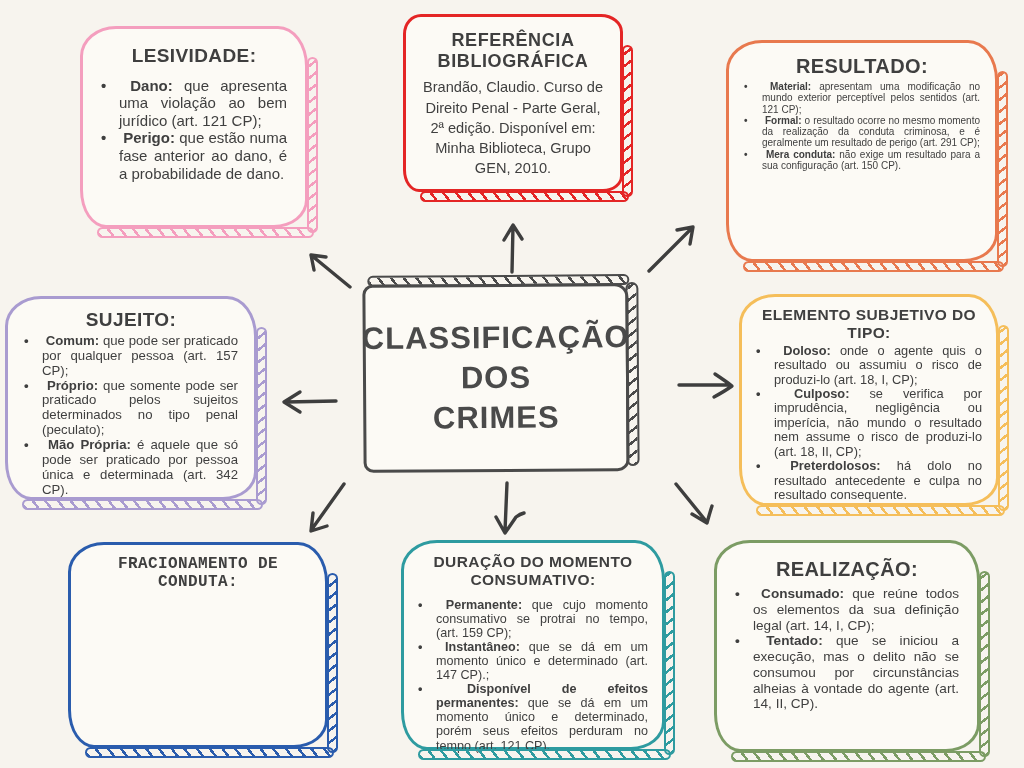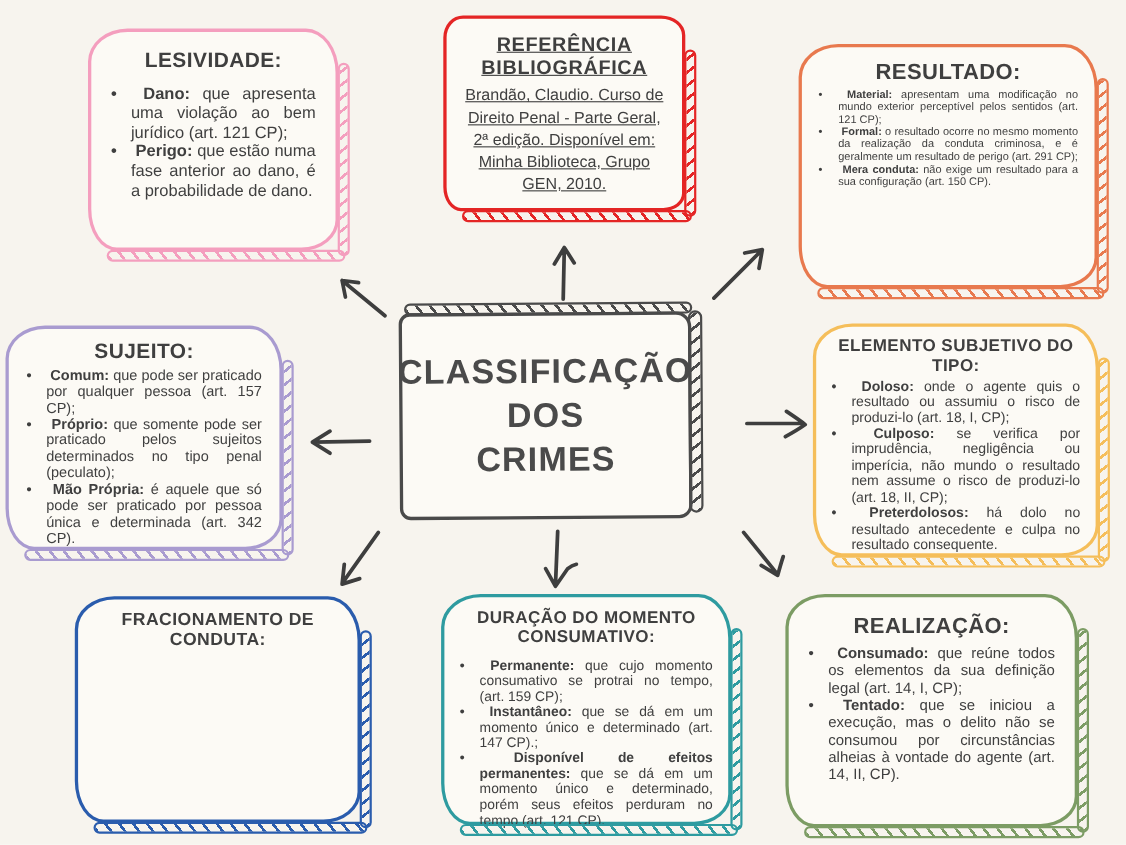--- a/index.html
+++ b/index.html
@@ -41,21 +41,21 @@
   .item { text-align:justify; padding-left:18px; text-indent:-18px; }
   .item::before { content:"\2022"; display:inline-block; width:18px; text-indent:0; font-weight:700; }
   .term { font-weight:700; }
 
   
   .c-les { left:80px;  top:26px;  width:228px; height:202px; padding:16px 18px 8px; }
   .c-les .body { font-size:15px; line-height:1.17; }
   .c-les .title { margin-bottom:10px; }
 
   .c-ref { left:403px; top:14px;  width:220px; height:178px; padding:13px 14px 8px;
-           border-radius: 18px 22px 20px 16px / 20px 18px 16px 22px; text-decoration: underline; }
+           border-radius: 18px 22px 20px 16px / 20px 18px 16px 22px; }
   .c-ref .title { font-size:18px; letter-spacing:.6px; }
   .c-ref .ref-text { text-align:center; font-size:14.6px; line-height:1.38; margin-top:6px; }
 
   .c-res { left:726px; top:40px;  width:272px; height:222px; padding:12px 15px 8px; }
   .c-res .title { font-size:20px; margin-bottom:3px; }
   .c-res .body { font-size:10px; line-height:1.13; }
 
   .c-suj { left:5px;   top:296px; width:252px; height:204px; padding:10px 16px 8px; }
   .c-suj .title { margin-bottom:3px; }
   .c-suj .body { font-size:13.2px; line-height:1.13; }
@@ -66,21 +66,21 @@
   .c-ctr .ctitle { text-align:center; font-weight:700; font-size:31px; line-height:1.28;
                    letter-spacing:1px; color:#4A4A4A; }
   .c-ctr .ctitle span { display:block; }
   .c-ctr .hatch.hr { top:-4px; bottom:2px; right:-13px; width:13px; }
 
   .c-ele { left:739px; top:294px; width:260px; height:212px; padding:9px 14px 6px; }
   .c-ele .title { font-size:15.5px; margin-bottom:2px; }
   .c-ele .body { font-size:12.8px; line-height:1.13; }
 
   .c-fra { left:68px;  top:542px; width:260px; height:206px; padding:10px 20px 6px; }
-  .c-fra .title { font-size:16px; }
+  .c-fra .title { font-size:16px;font-family:Liberation Mono, monospace; }
   .c-fra .body { font-size:14.2px; line-height:1.16; }
 
   .c-dur { left:401px; top:540px; width:264px; height:210px; padding:10px 14px 6px; }
   .c-dur .title { font-size:15.5px; margin-bottom:9px; }
   .c-dur .body { font-size:12.6px; line-height:1.12; }
 
   .c-rea { left:714px; top:540px; width:266px; height:212px; padding:15px 18px 6px; }
   .c-rea .title { font-size:20px; margin-bottom:5px; }
   .c-rea .body { font-size:13.6px; line-height:1.16; }
 

